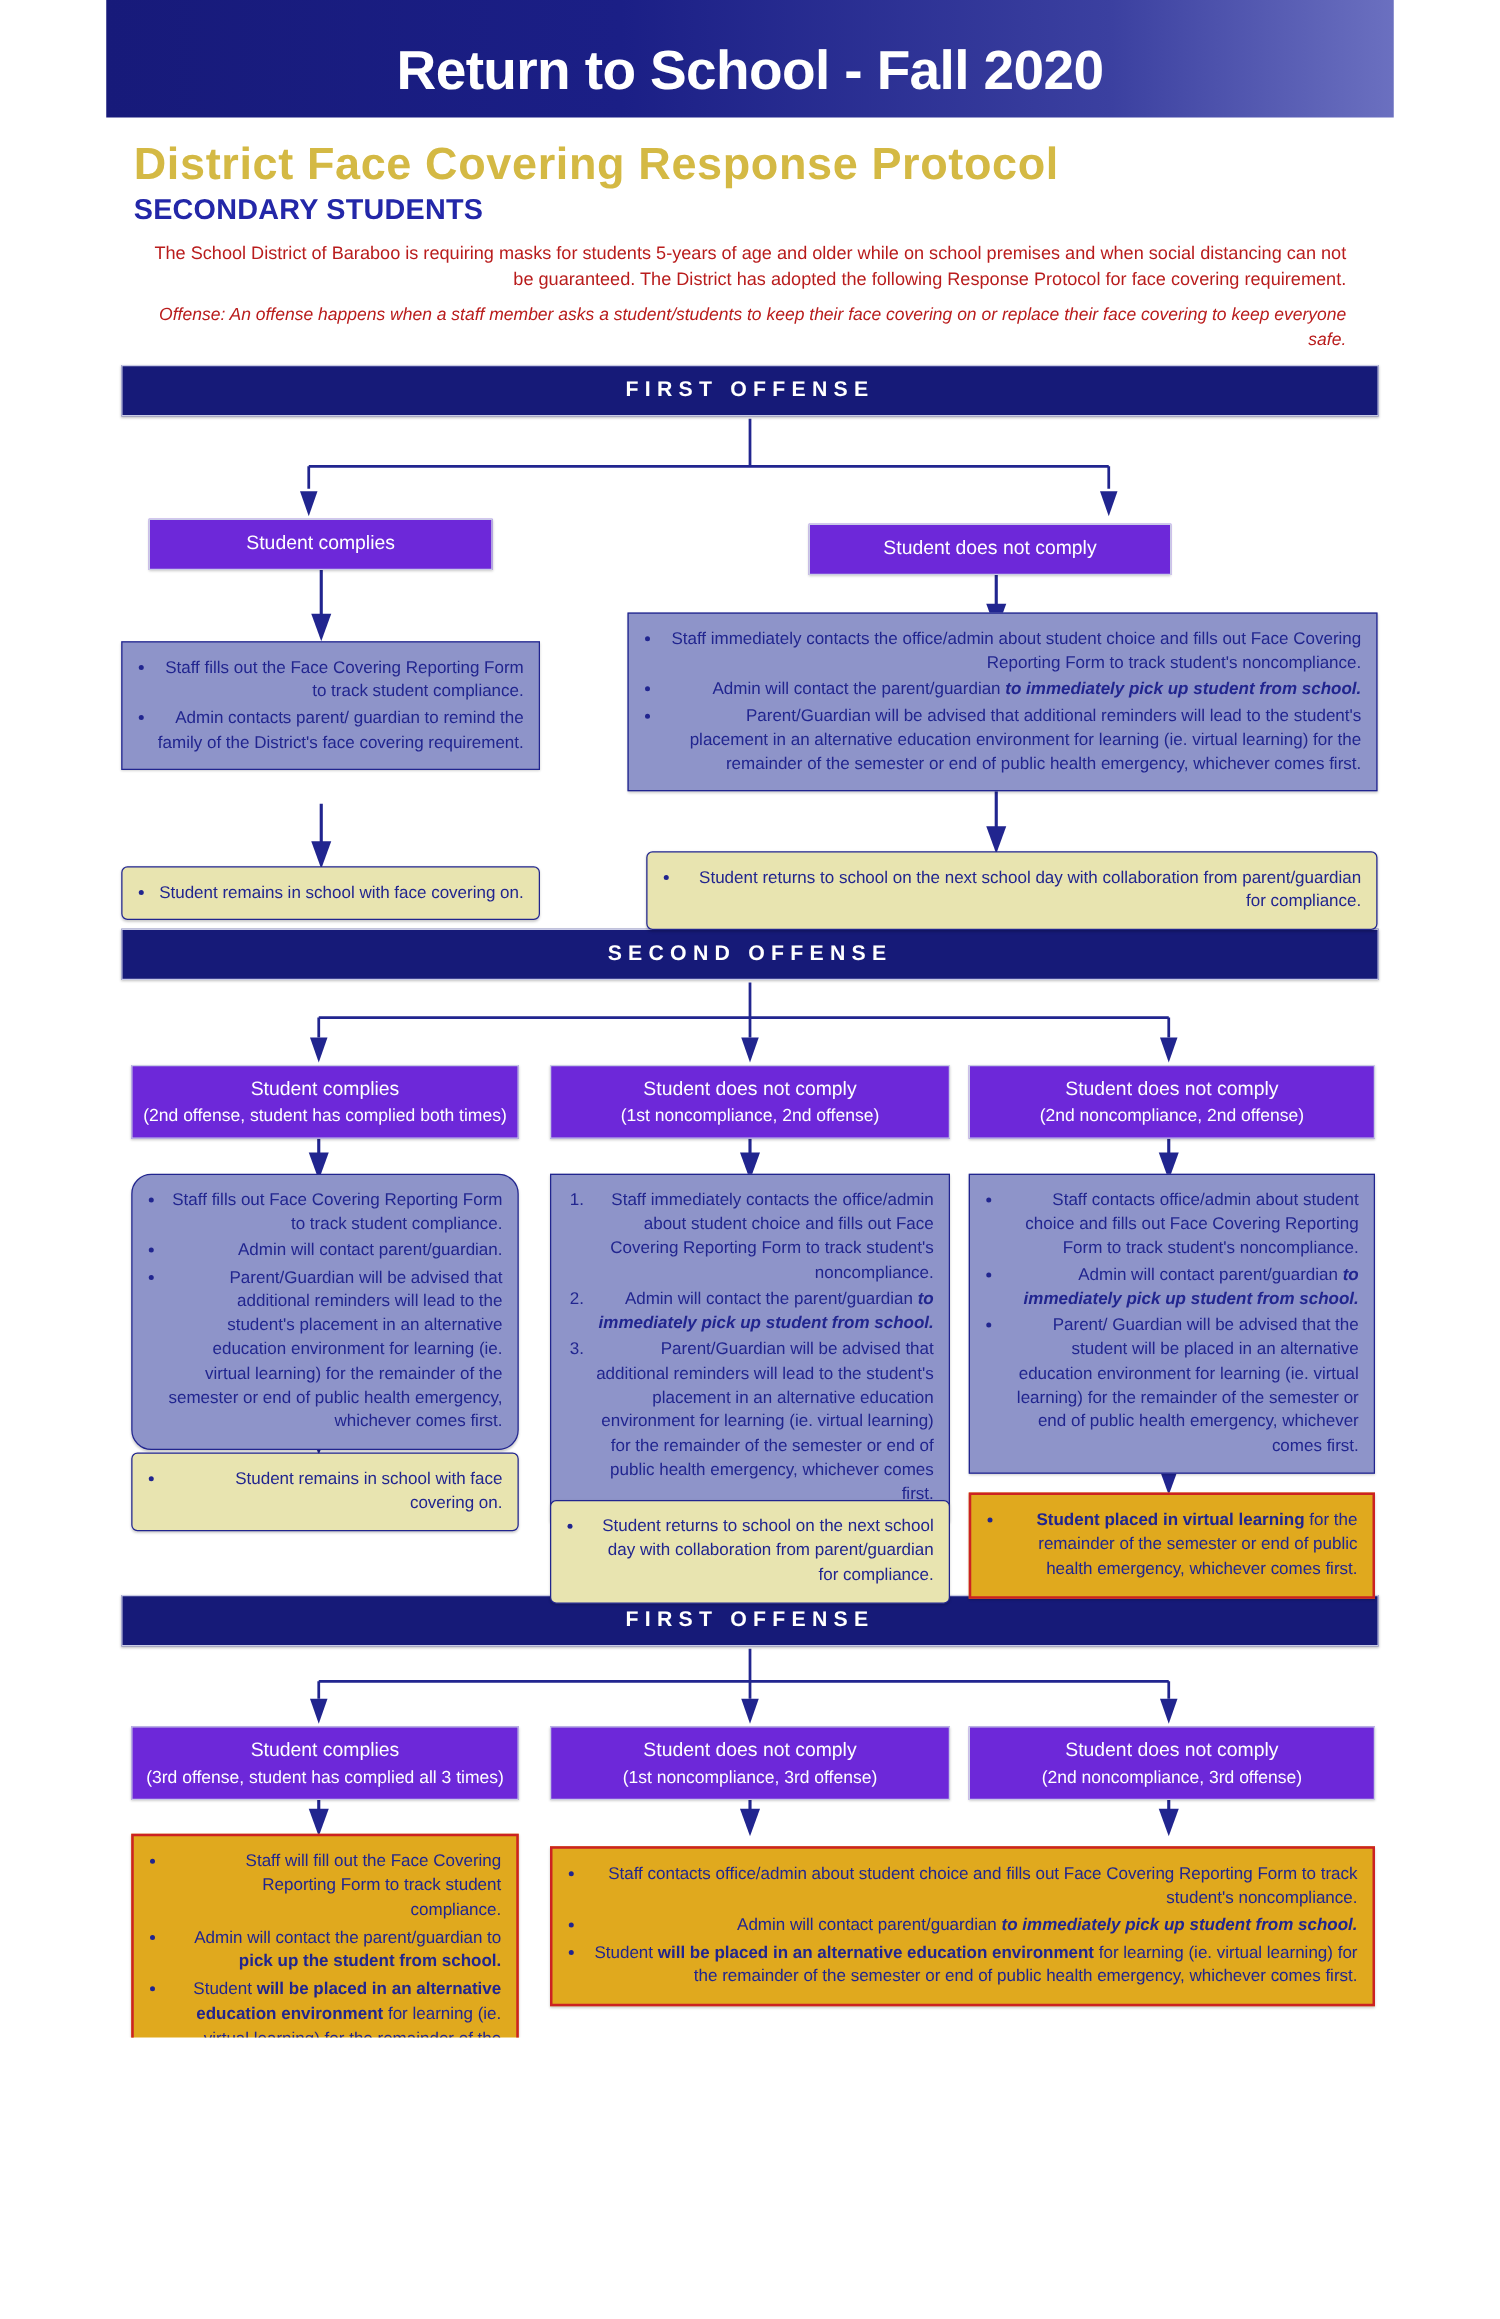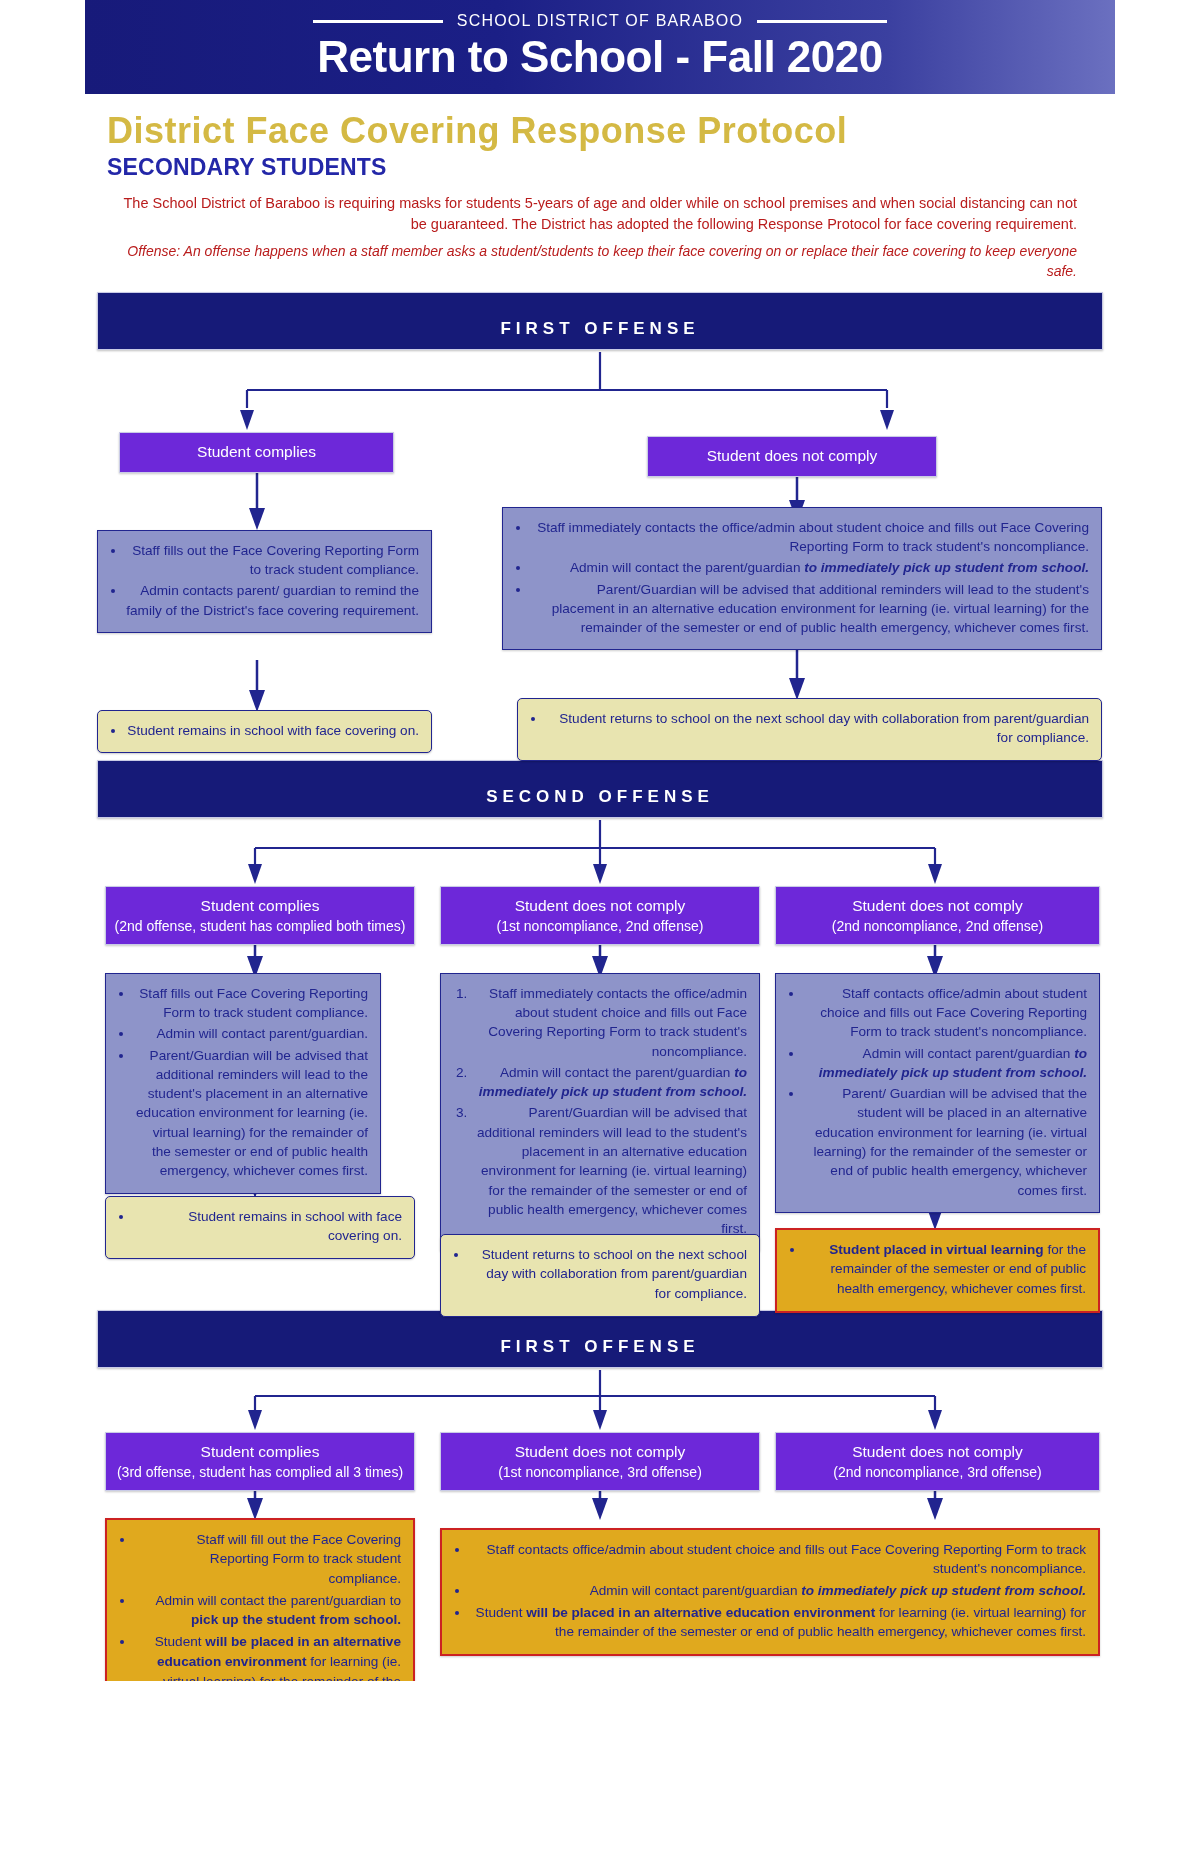--- a/index.html
+++ b/index.html
@@ -52,21 +52,21 @@
     margin:0 0 6px 0; max-width:970px;
     font-family:"Liberation Sans Narrow","Liberation Sans",sans-serif;
     text-align:right;
   }
   .intro-p.italic { font-style:italic; font-size:14px; }
 
   
   .section-bar {
     background:#161a78; color:#fff; text-align:center;
     font-size:17px; font-weight:bold; letter-spacing:5px;
-    padding:26px 0 10px 0; margin:10px 12px 0 12px;
+    padding:9px 0 10px 0; margin:10px 12px 0 12px;
     border:1px solid #c9cbe6;
     box-shadow:0 1px 2px rgba(0,0,0,0.25);
     font-family:"Liberation Sans", sans-serif;
   }
   svg.connector { display:block; }
 
   
   .pill {
     background:#6d28d9; color:#ffffff;
     border:1px solid #c9cbe6;
@@ -106,25 +106,20 @@
   b { font-weight:bold; font-style:italic; }
   b.ni { font-style:normal; }
   .abs { position:absolute; }
 </style>
 </head>
 <body>
 
 <div class="page">
 
   <div class="banner">
-    <div class="banner-kicker">
-      <span class="rule"></span>
-      <span>SCHOOL DISTRICT OF BARABOO</span>
-      <span class="rule"></span>
-    </div>
     <div class="banner-title">Return to School - Fall 2020</div>
   </div>
 
   <div class="intro">
     <div class="doc-title">District Face Covering Response Protocol</div>
     <div class="doc-sub">SECONDARY STUDENTS</div>
     <p class="intro-p">The School District of Baraboo is requiring masks for students 5-years of age and older while on school premises and when social distancing can not be guaranteed. The District has adopted the following Response Protocol for face covering requirement.</p>
     <p class="intro-p italic">Offense: An offense happens when a staff member asks a student/students to keep their face covering on or replace their face covering to keep everyone safe.</p>
   </div>
 
@@ -229,21 +224,21 @@
     </div>
     <div class="pill abs" style="left:343px;top:68px;width:320px;">
       <span>Student does not comply</span>
       <small>(1st noncompliance, 2nd offense)</small>
     </div>
     <div class="pill abs" style="left:678px;top:68px;width:325px;">
       <span>Student does not comply</span>
       <small>(2nd noncompliance, 2nd offense)</small>
     </div>
 
-    <div class="blue-box abs" style="left:8px;top:155px;width:276px;">
+    <div class="blue-box abs" style="left:8px;top:155px;width:310px;border-radius:16px;">
       <ul class="bl">
         <li>Staff fills out Face Covering Reporting Form to track student compliance.</li>
         <li>Admin will contact parent/guardian.</li>
         <li>Parent/Guardian will be advised that additional reminders will lead to the student's placement in an alternative education environment for learning (ie. virtual learning) for the remainder of the semester or end of public health emergency, whichever comes first.</li>
       </ul>
     </div>
 
     <div class="blue-box abs" style="left:343px;top:155px;width:320px;">
       <ol class="nl">
         <li>Staff immediately contacts the office/admin about student choice and fills out Face Covering Reporting Form to track student's noncompliance.</li>

